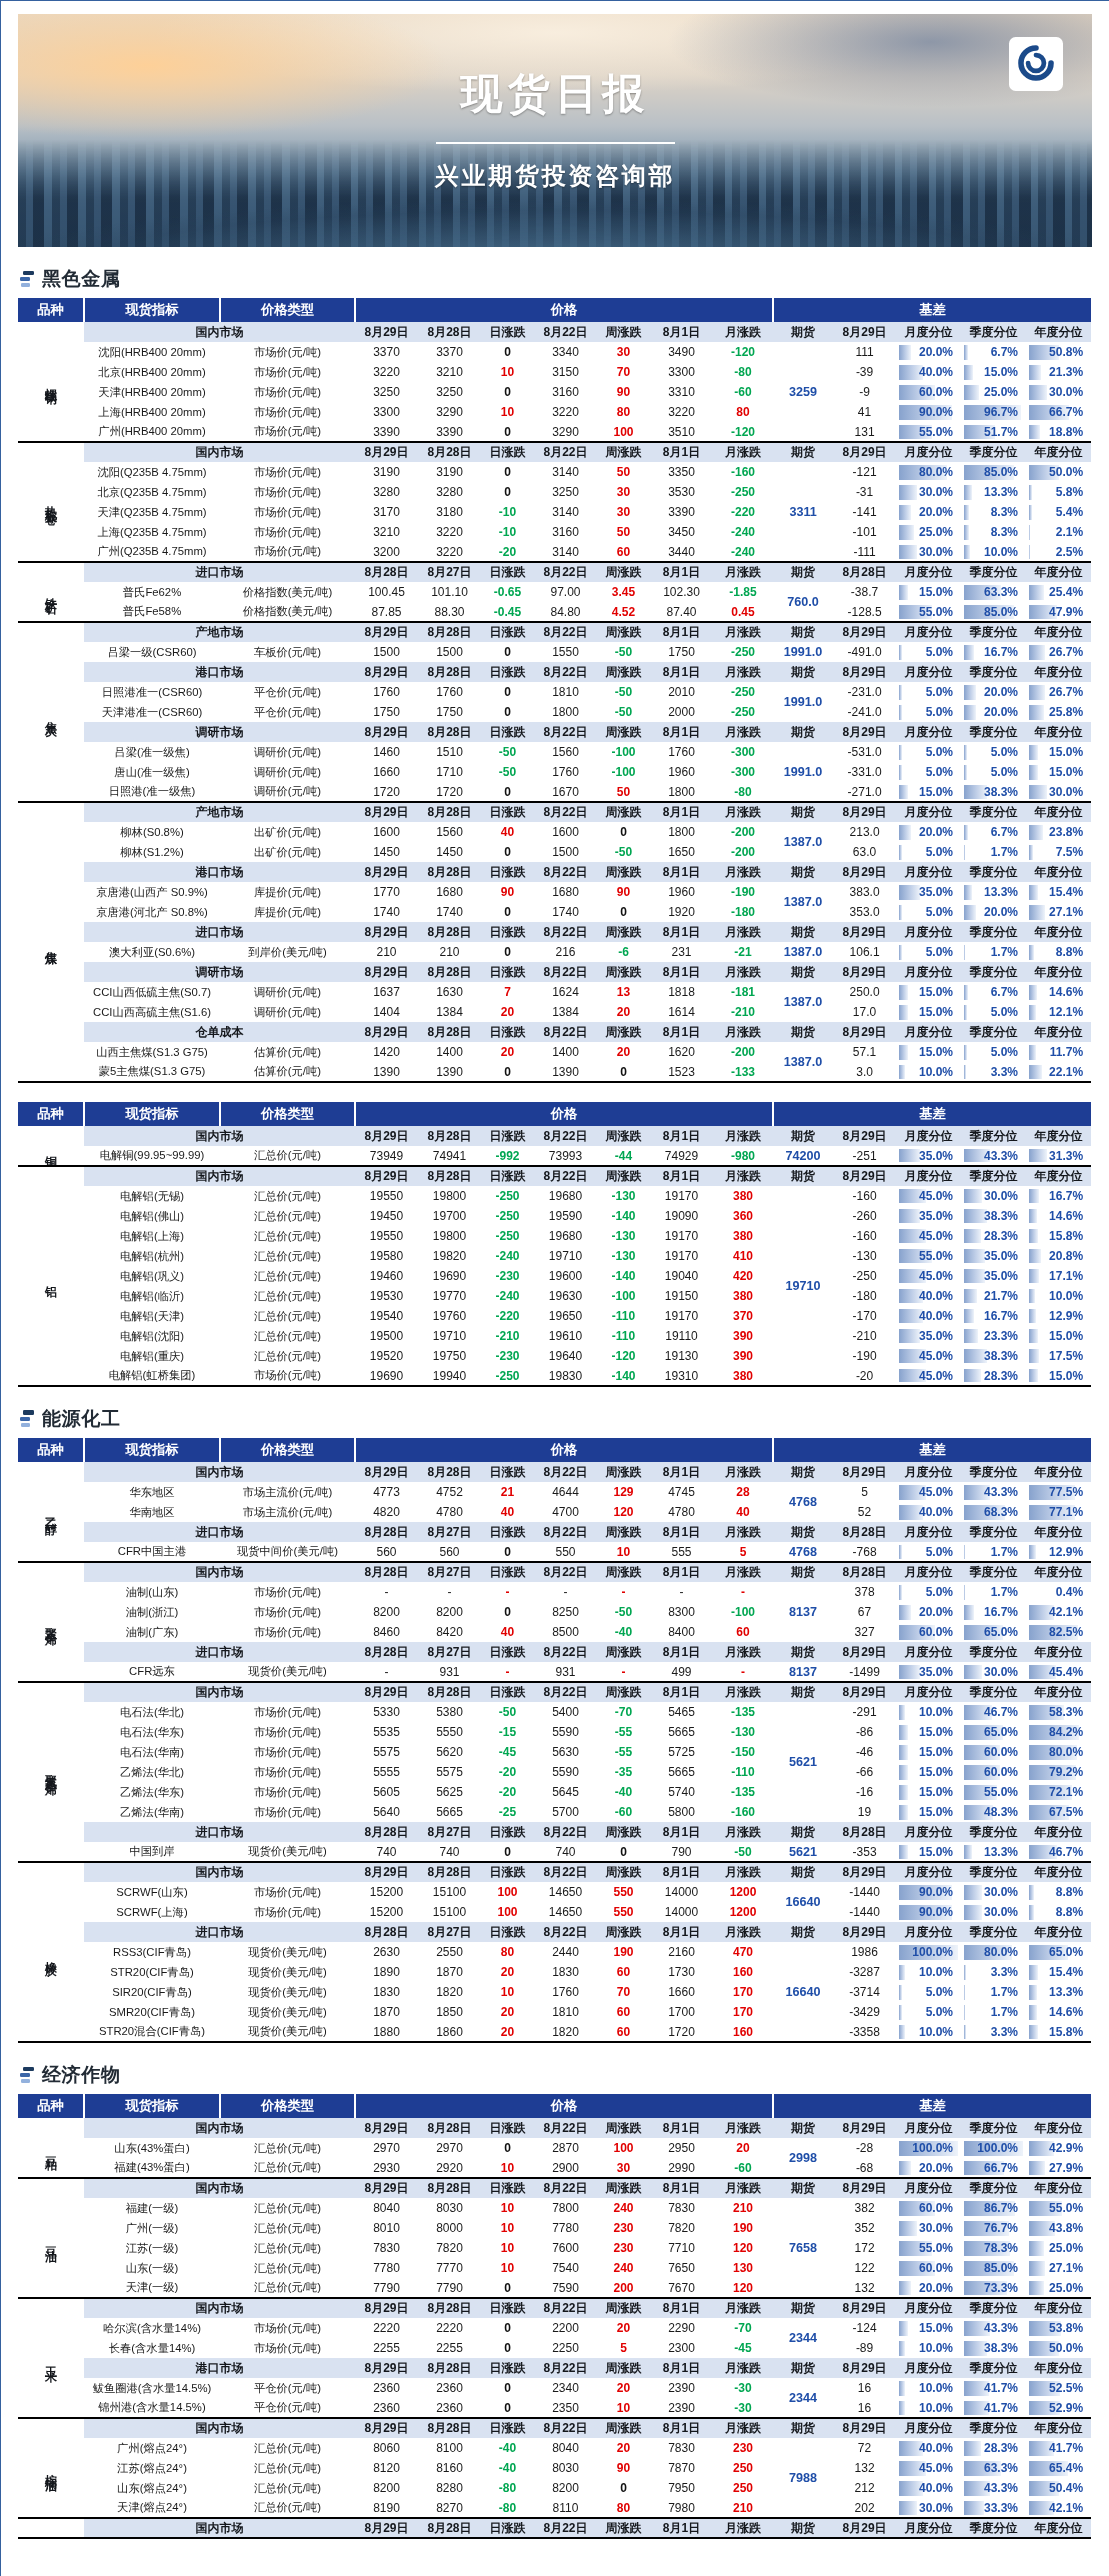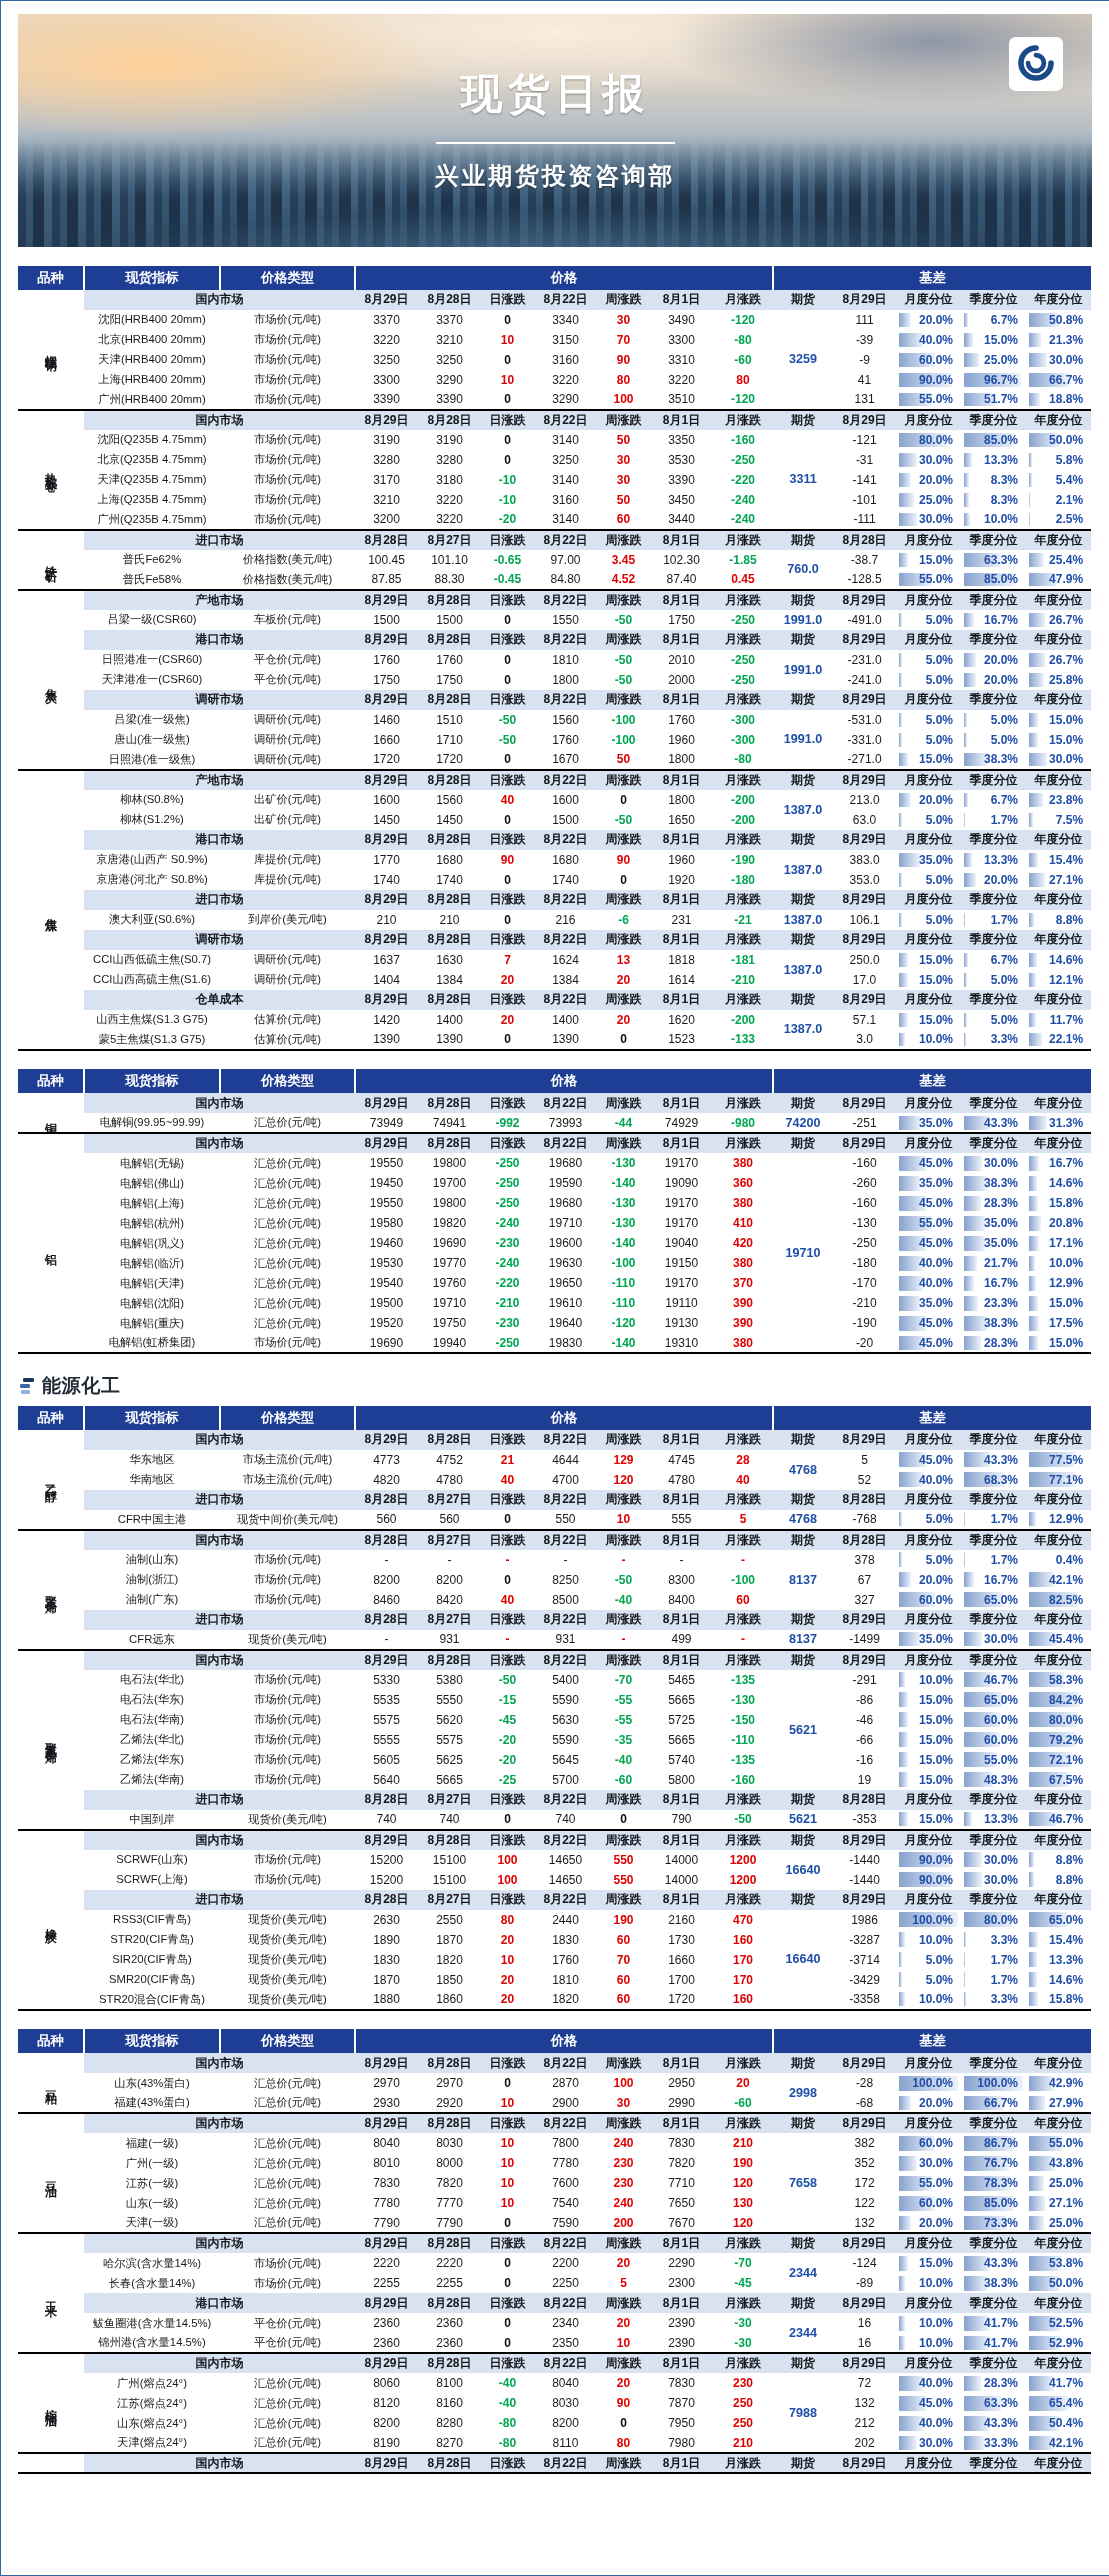--- a/index.html
+++ b/index.html
@@ -85,20 +85,28 @@
       <div class="hero-sub">
         <span>兴业期货</span>
         <span>投资咨询部</span>
       </div>
     </div>
   </div>
 
 
   <div id="sections">
       <section class="sec">
+        <div class="sec-head">
+          <span class="sec-bullet">
+            <i class="b1"></i>
+            <i class="b2"></i>
+            <i class="b3"></i>
+          </span>
+          <span class="sec-title">黑色金属</span>
+        </div>
         <table class="rpt">
           <colgroup>
             <col style="width: 66px;">
             <col style="width: 136px;">
             <col style="width: 135px;">
             <col style="width: 63px;">
             <col style="width: 63px;">
             <col style="width: 53px;">
             <col style="width: 63px;">
             <col style="width: 53px;">
@@ -1952,20 +1960,28 @@
               </td>
               <td class="pct">
                 <span class="bar" style="width: calc(15.8% - 0.8px);"></span>
                 <span class="ptx">15.8%</span>
               </td>
             </tr>
           </tbody>
         </table>
       </section>
       <section class="sec">
+        <div class="sec-head">
+          <span class="sec-bullet">
+            <i class="b1"></i>
+            <i class="b2"></i>
+            <i class="b3"></i>
+          </span>
+          <span class="sec-title">经济作物</span>
+        </div>
         <table class="rpt">
           <colgroup>
             <col style="width: 66px;">
             <col style="width: 136px;">
             <col style="width: 135px;">
             <col style="width: 63px;">
             <col style="width: 63px;">
             <col style="width: 53px;">
             <col style="width: 63px;">
             <col style="width: 53px;">

